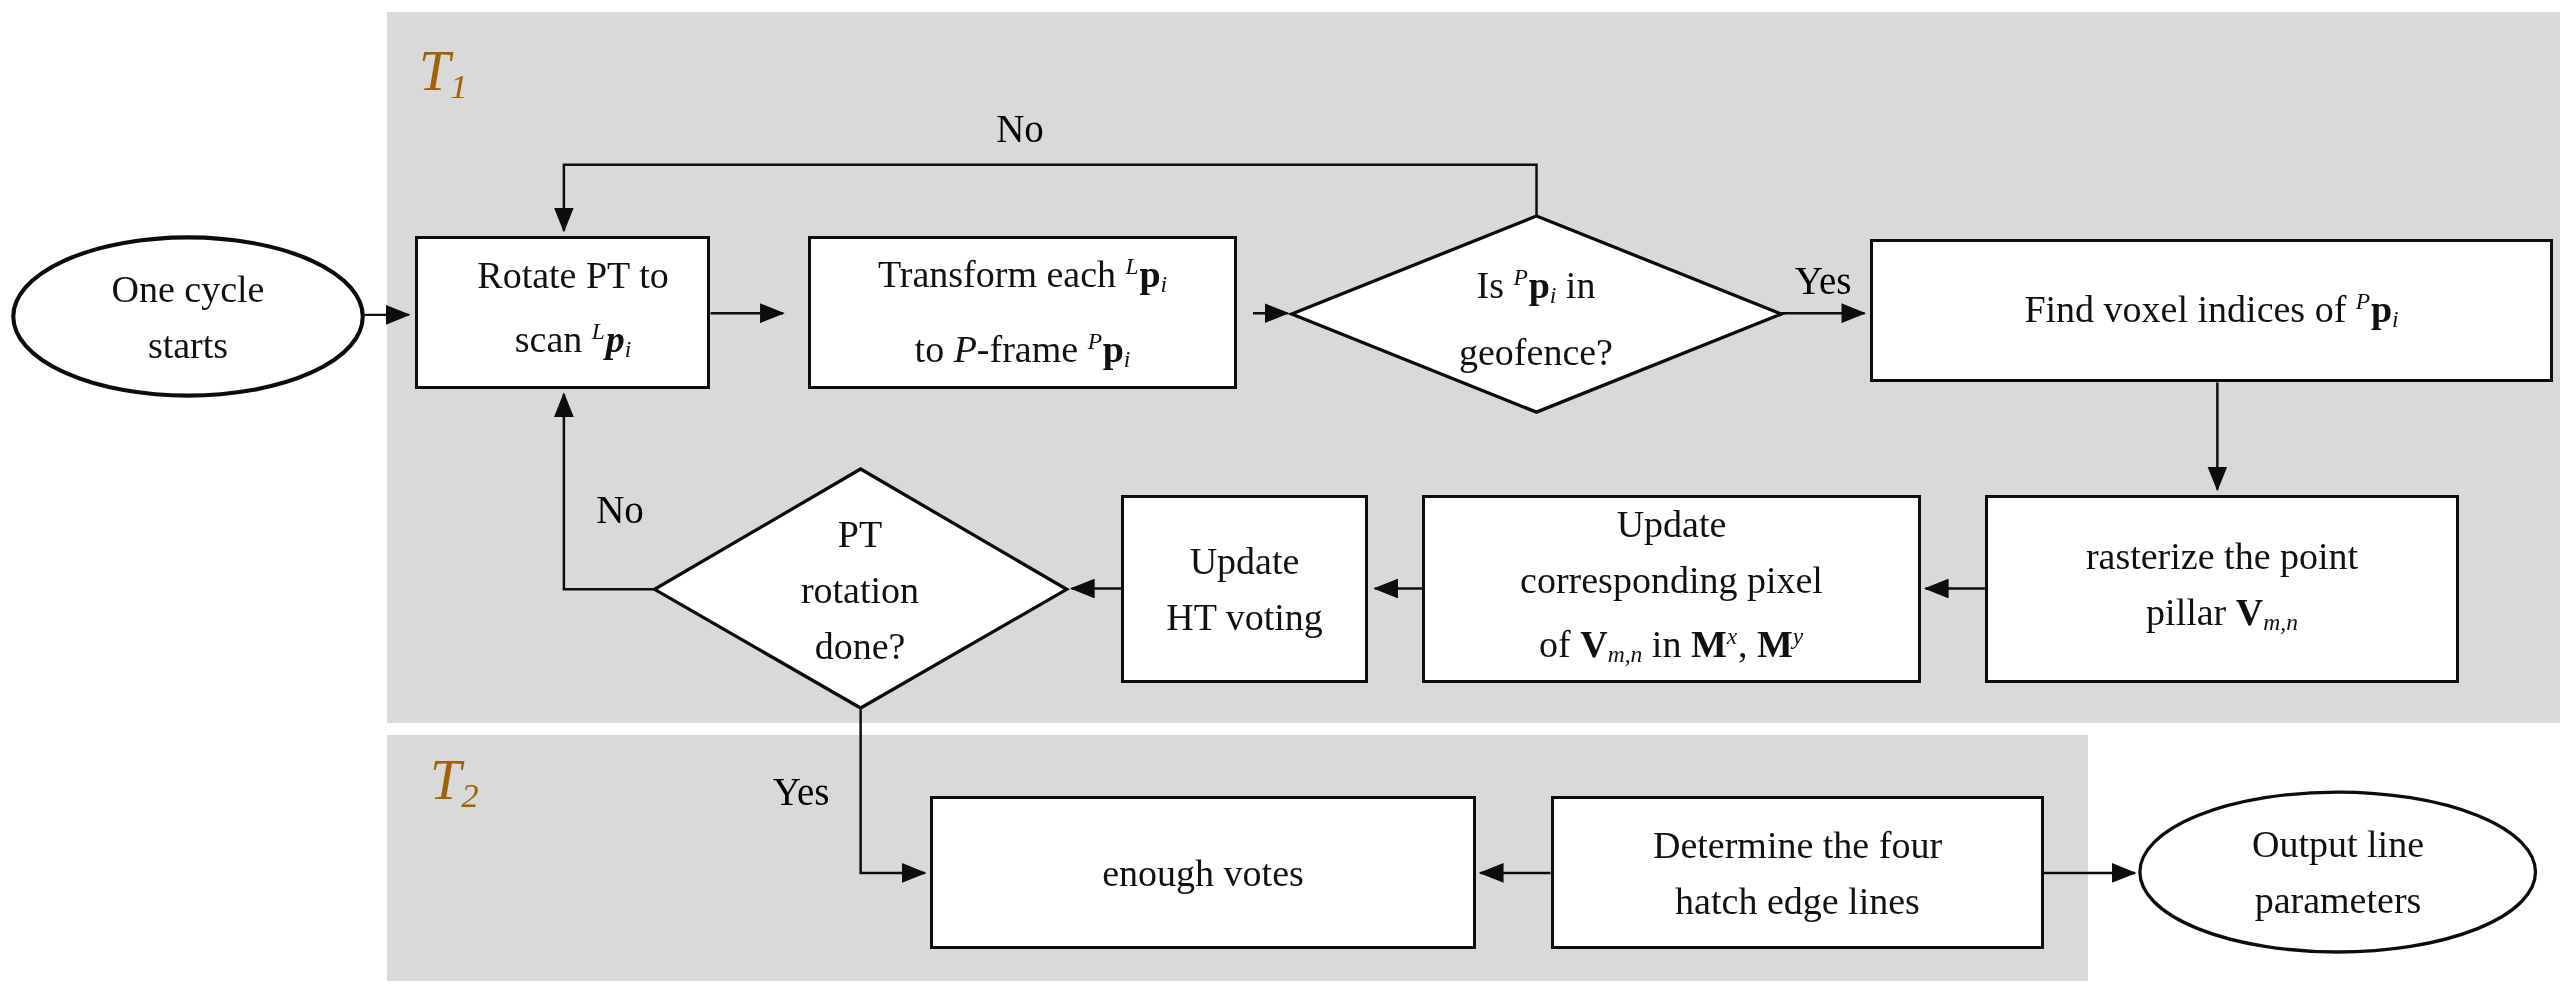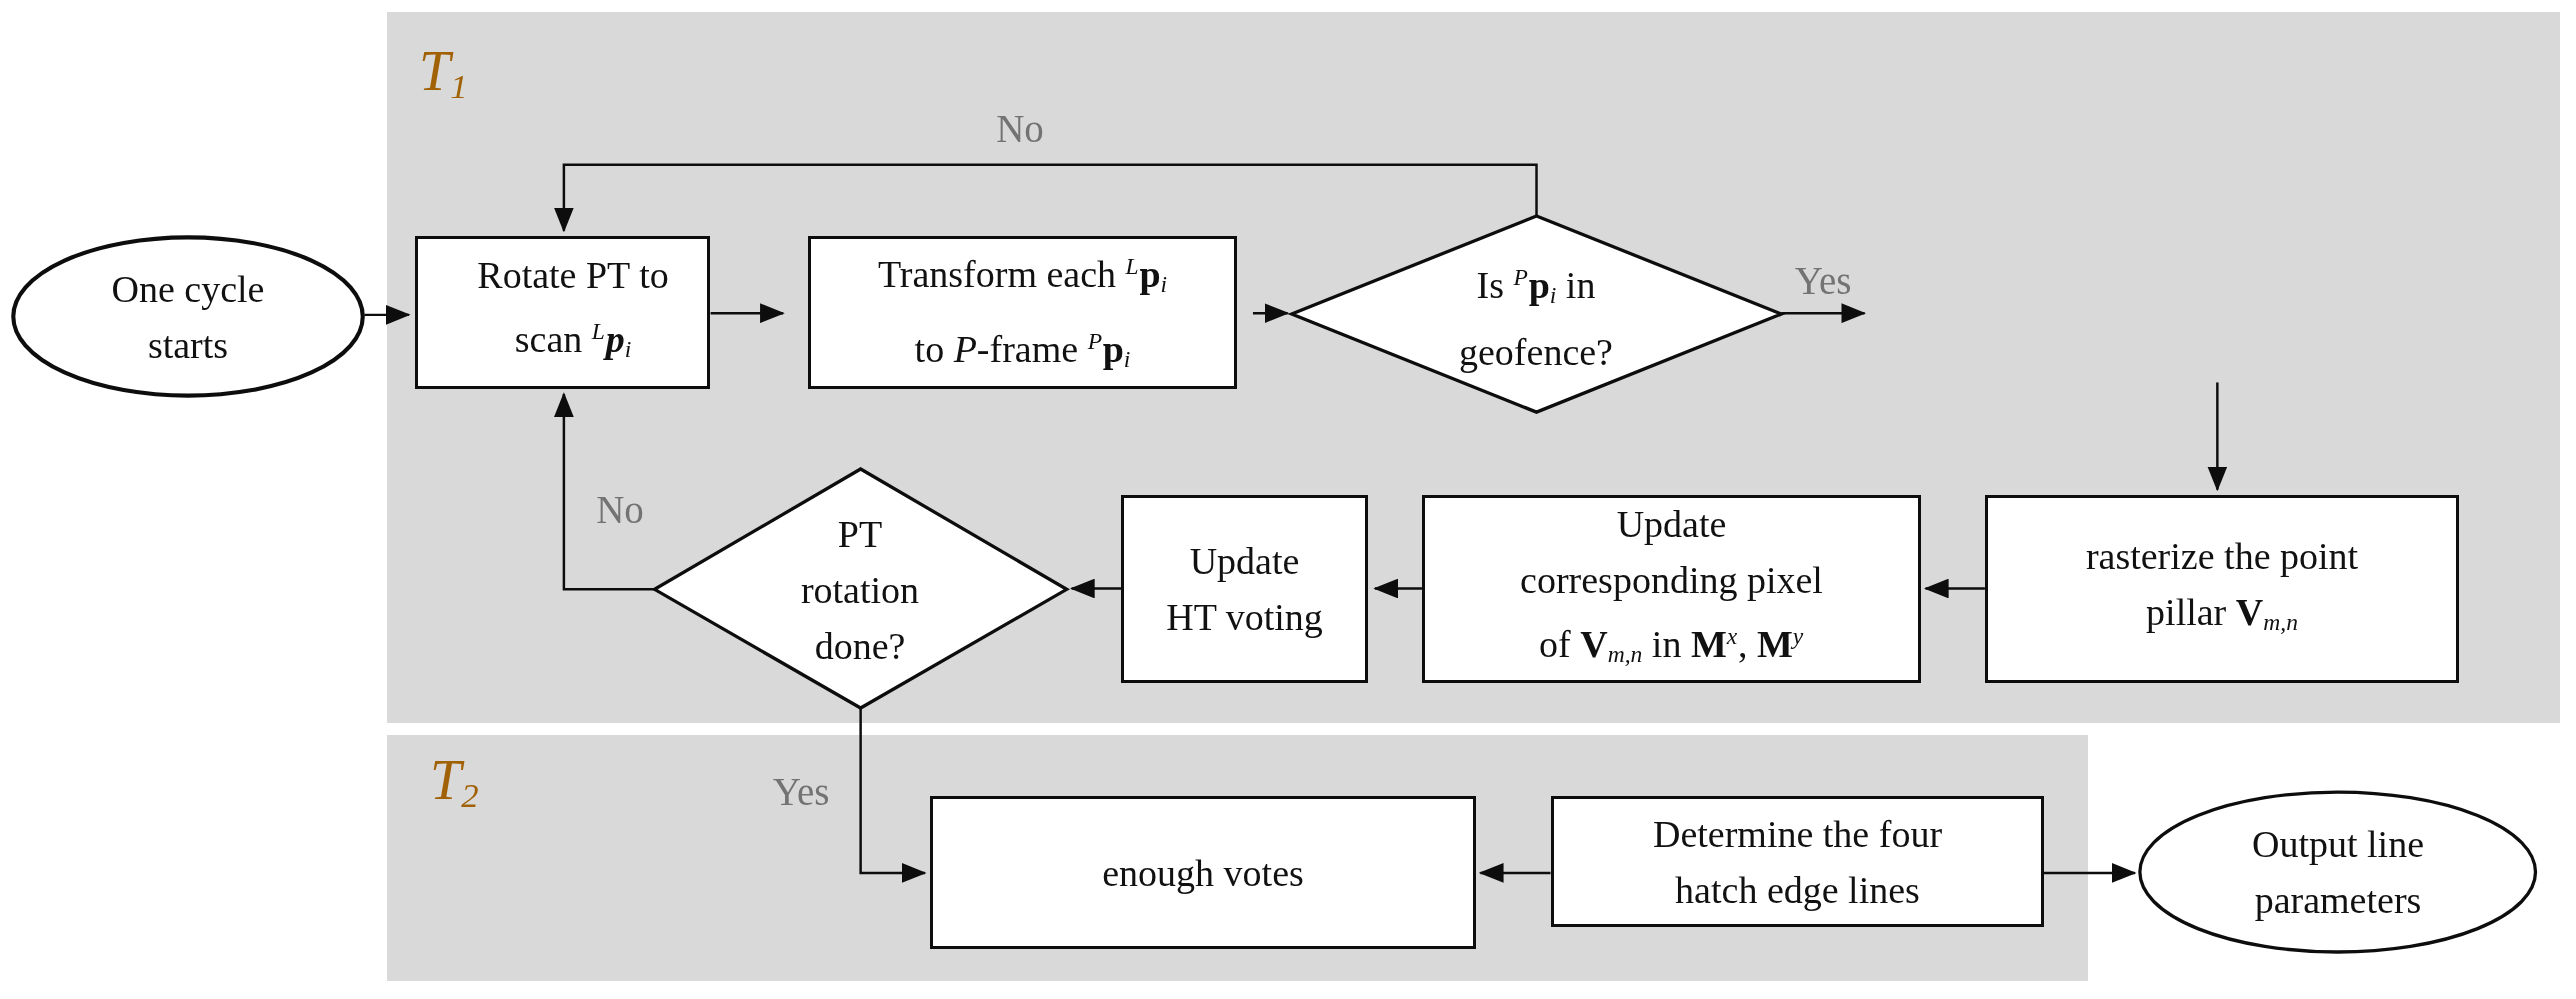--- a/index.html
+++ b/index.html
@@ -53,21 +53,21 @@
     line-height:56px;
     background:transparent;
     pointer-events:none;
   }
   .edge-label{
     position:absolute;
     z-index:4;
     transform:translate(-50%,-50%);
     font-size:39px;
     line-height:1;
-    color:#737373;
+    color:#000000;
   }
   .tl{white-space:pre;}
   .s-i{font-style:italic;}
   .s-b{font-weight:bold;}
   .s-bi{font-weight:bold;font-style:italic;}
   .s-sup{font-size:0.62em;font-style:italic;vertical-align:0.55em;padding-right:0.03em;}
   .s-sub{font-size:0.62em;font-style:italic;vertical-align:-0.22em;}
 </style>
 </head>
 <body>
@@ -119,20 +119,25 @@
       </div>
   </div>
 
   <div class="node" style="left:808px;top:236px;width:429px;height:153px;">
     <div>
         <div class="tl"><span>Transform each </span><span class="s-sup">L</span><span class="s-b">p</span><span class="s-sub">i</span></div>
         <div class="tl"><span>to </span><span class="s-i">P</span><span>-frame </span><span class="s-sup">P</span><span class="s-b">p</span><span class="s-sub">i</span></div>
       </div>
   </div>
 
+  <div class="node" style="left:1870px;top:239px;width:683px;height:143px;">
+    <div>
+        <div class="tl"><span>Find voxel indices of </span><span class="s-sup">P</span><span class="s-b">p</span><span class="s-sub">i</span></div>
+      </div>
+  </div>
 
   <div class="node" style="left:1985px;top:495px;width:474px;height:188px;">
     <div>
         <div class="tl"><span>rasterize the point</span></div>
         <div class="tl"><span>pillar </span><span class="s-b">V</span><span class="s-sub">m,n</span></div>
       </div>
   </div>
 
   <div class="node" style="left:1422px;top:495px;width:499px;height:188px;">
     <div>
@@ -148,21 +153,21 @@
         <div class="tl"><span>HT voting</span></div>
       </div>
   </div>
 
   <div class="node" style="left:930px;top:796px;width:546px;height:153px;">
     <div>
         <div class="tl"><span>enough votes</span></div>
       </div>
   </div>
 
-  <div class="node" style="left:1551px;top:796px;width:493px;height:131px;">
+  <div class="node" style="left:1551px;top:796px;width:493px;height:153px;">
     <div>
         <div class="tl"><span>Determine the four</span></div>
         <div class="tl"><span>hatch edge lines</span></div>
       </div>
   </div>
 
   <div class="overlay-text" style="left:48px;top:251px;width:280px;height:132px;">
       <div class="tl"><span>One cycle</span></div>
       <div class="tl"><span>starts</span></div>
     </div>

